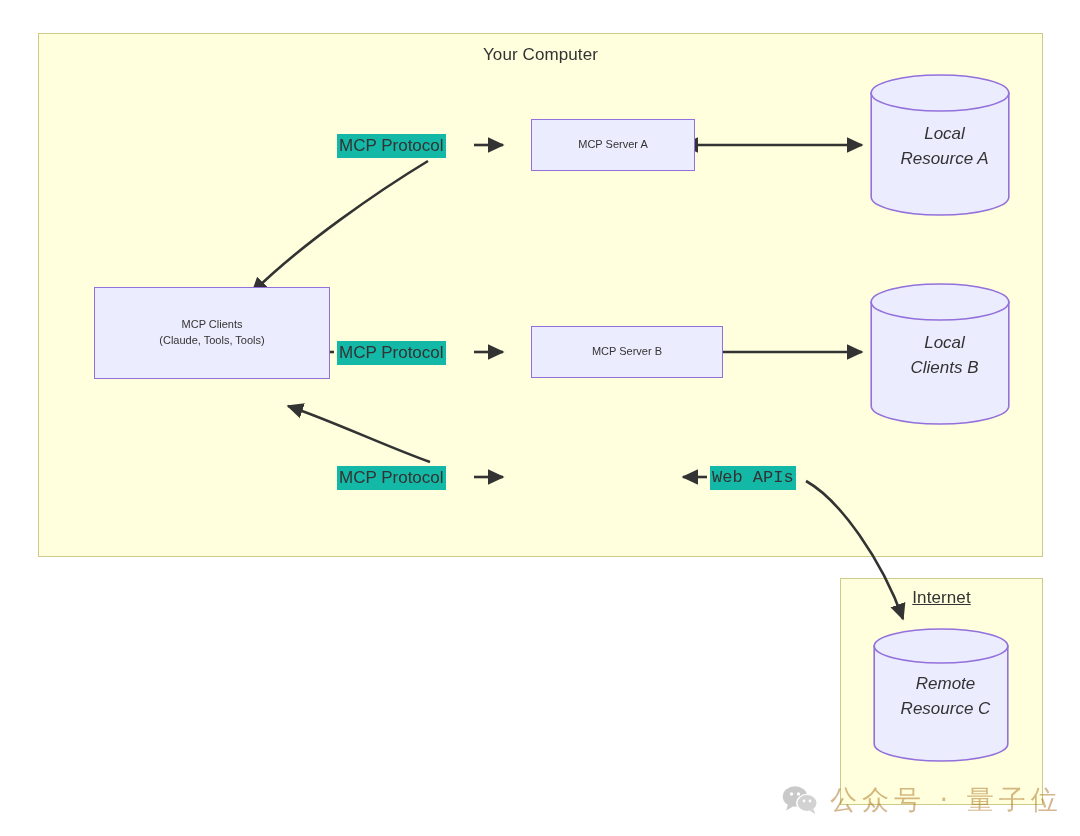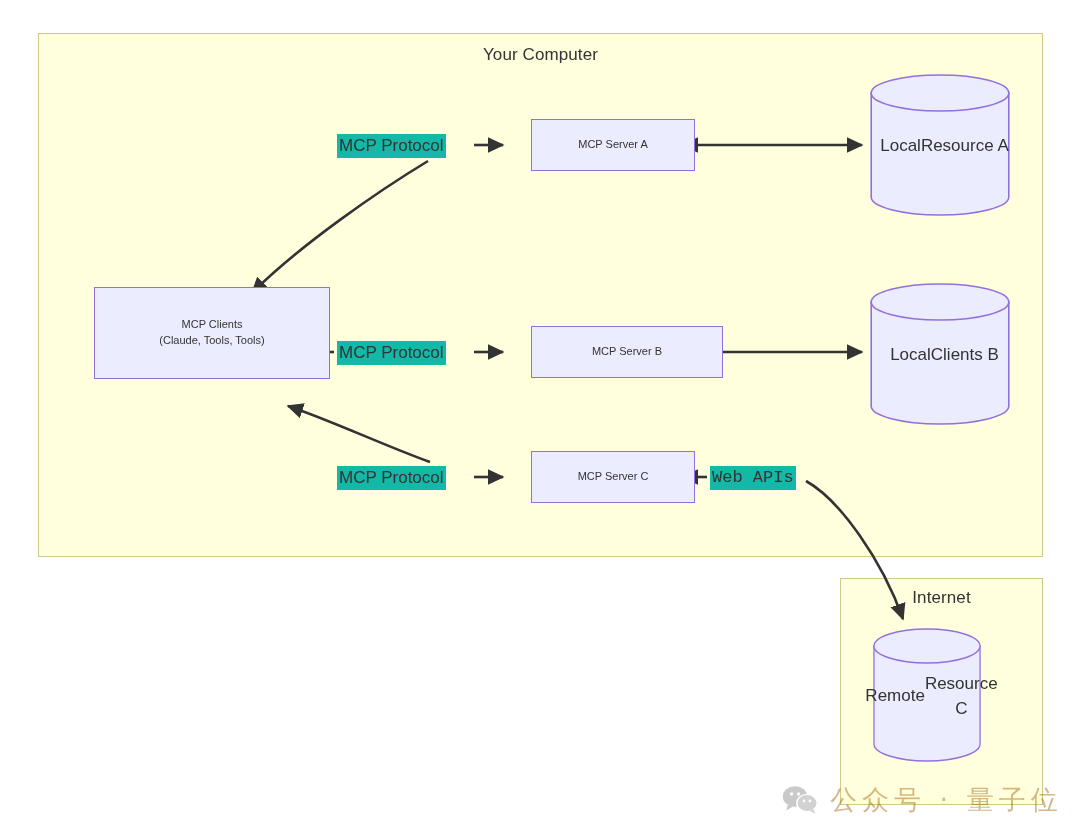--- a/index.html
+++ b/index.html
@@ -45,21 +45,21 @@
   }
   .subgraph-title {
     position: absolute;
     left: 0; right: 0;
     text-align: center;
     font-size: 17px;
     color: #333333;
     letter-spacing: .1px;
   }
   #grp-your-computer .subgraph-title { top: 11px; }
-  #grp-internet .subgraph-title { top: 9px; }
+  #grp-internet .subgraph-title { top: 9px; text-decoration: underline; }
 
   
   .node-rect {
     position: absolute;
     background: #ececff;
     border: 1px solid #9370db;
     box-sizing: border-box;
     display: flex;
     flex-direction: column;
     align-items: center;
@@ -87,27 +87,28 @@
     position: absolute;
     left: 0; top: 0;
     width: 100%; height: 100%;
   }
   .node-cyl .cyl-label {
     position: absolute;
     left: 9px; right: 0;
     top: 50%;
     transform: translateY(-46%);
     display: flex;
-    flex-direction: row;
+    flex-direction: column;
     align-items: center;
     justify-content: center;
+    font-style: italic;
   }
   #node-local-a  { left: 870px; top: 74px;  width: 140px; height: 142px; }
   #node-local-b  { left: 870px; top: 283px; width: 140px; height: 142px; }
-  #node-remote-c { left: 873px; top: 628px; width: 108px; height: 134px; }
+  #node-remote-c { left: 873px; top: 628px; width: 136px; height: 134px; }
 
   
   .edge-label {
     position: absolute;
     background: #14b8a6;
     color: #333333;
     font-size: 17px;
     line-height: 20px;
     padding: 2px 2px;
     white-space: nowrap;
@@ -184,23 +185,20 @@
   </div>
 
   <div class="node-rect" id="node-server-a">
     <div>MCP Server A</div>
   </div>
 
   <div class="node-rect" id="node-server-b">
     <div>MCP Server B</div>
   </div>
 
-  <div class="node-rect" id="node-server-c">
-    <div>MCP Server C</div>
-  </div>
 
   <div class="node-cyl" id="node-local-a">
     <svg class="cyl-body" viewBox="0 0 140 142" preserveAspectRatio="none">
       <path d="M 1.2 19 L 1.2 123 A 68.8 18 0 0 0 138.8 123 L 138.8 19 Z" fill="#ececff" stroke="#9370db" stroke-width="1.6"></path>
       <ellipse cx="70" cy="19" rx="68.8" ry="18" fill="#ececff" stroke="#9370db" stroke-width="1.6"></ellipse>
     </svg>
     <div class="cyl-label">
       <div>Local</div>
       <div>Resource A</div>
     </div>

